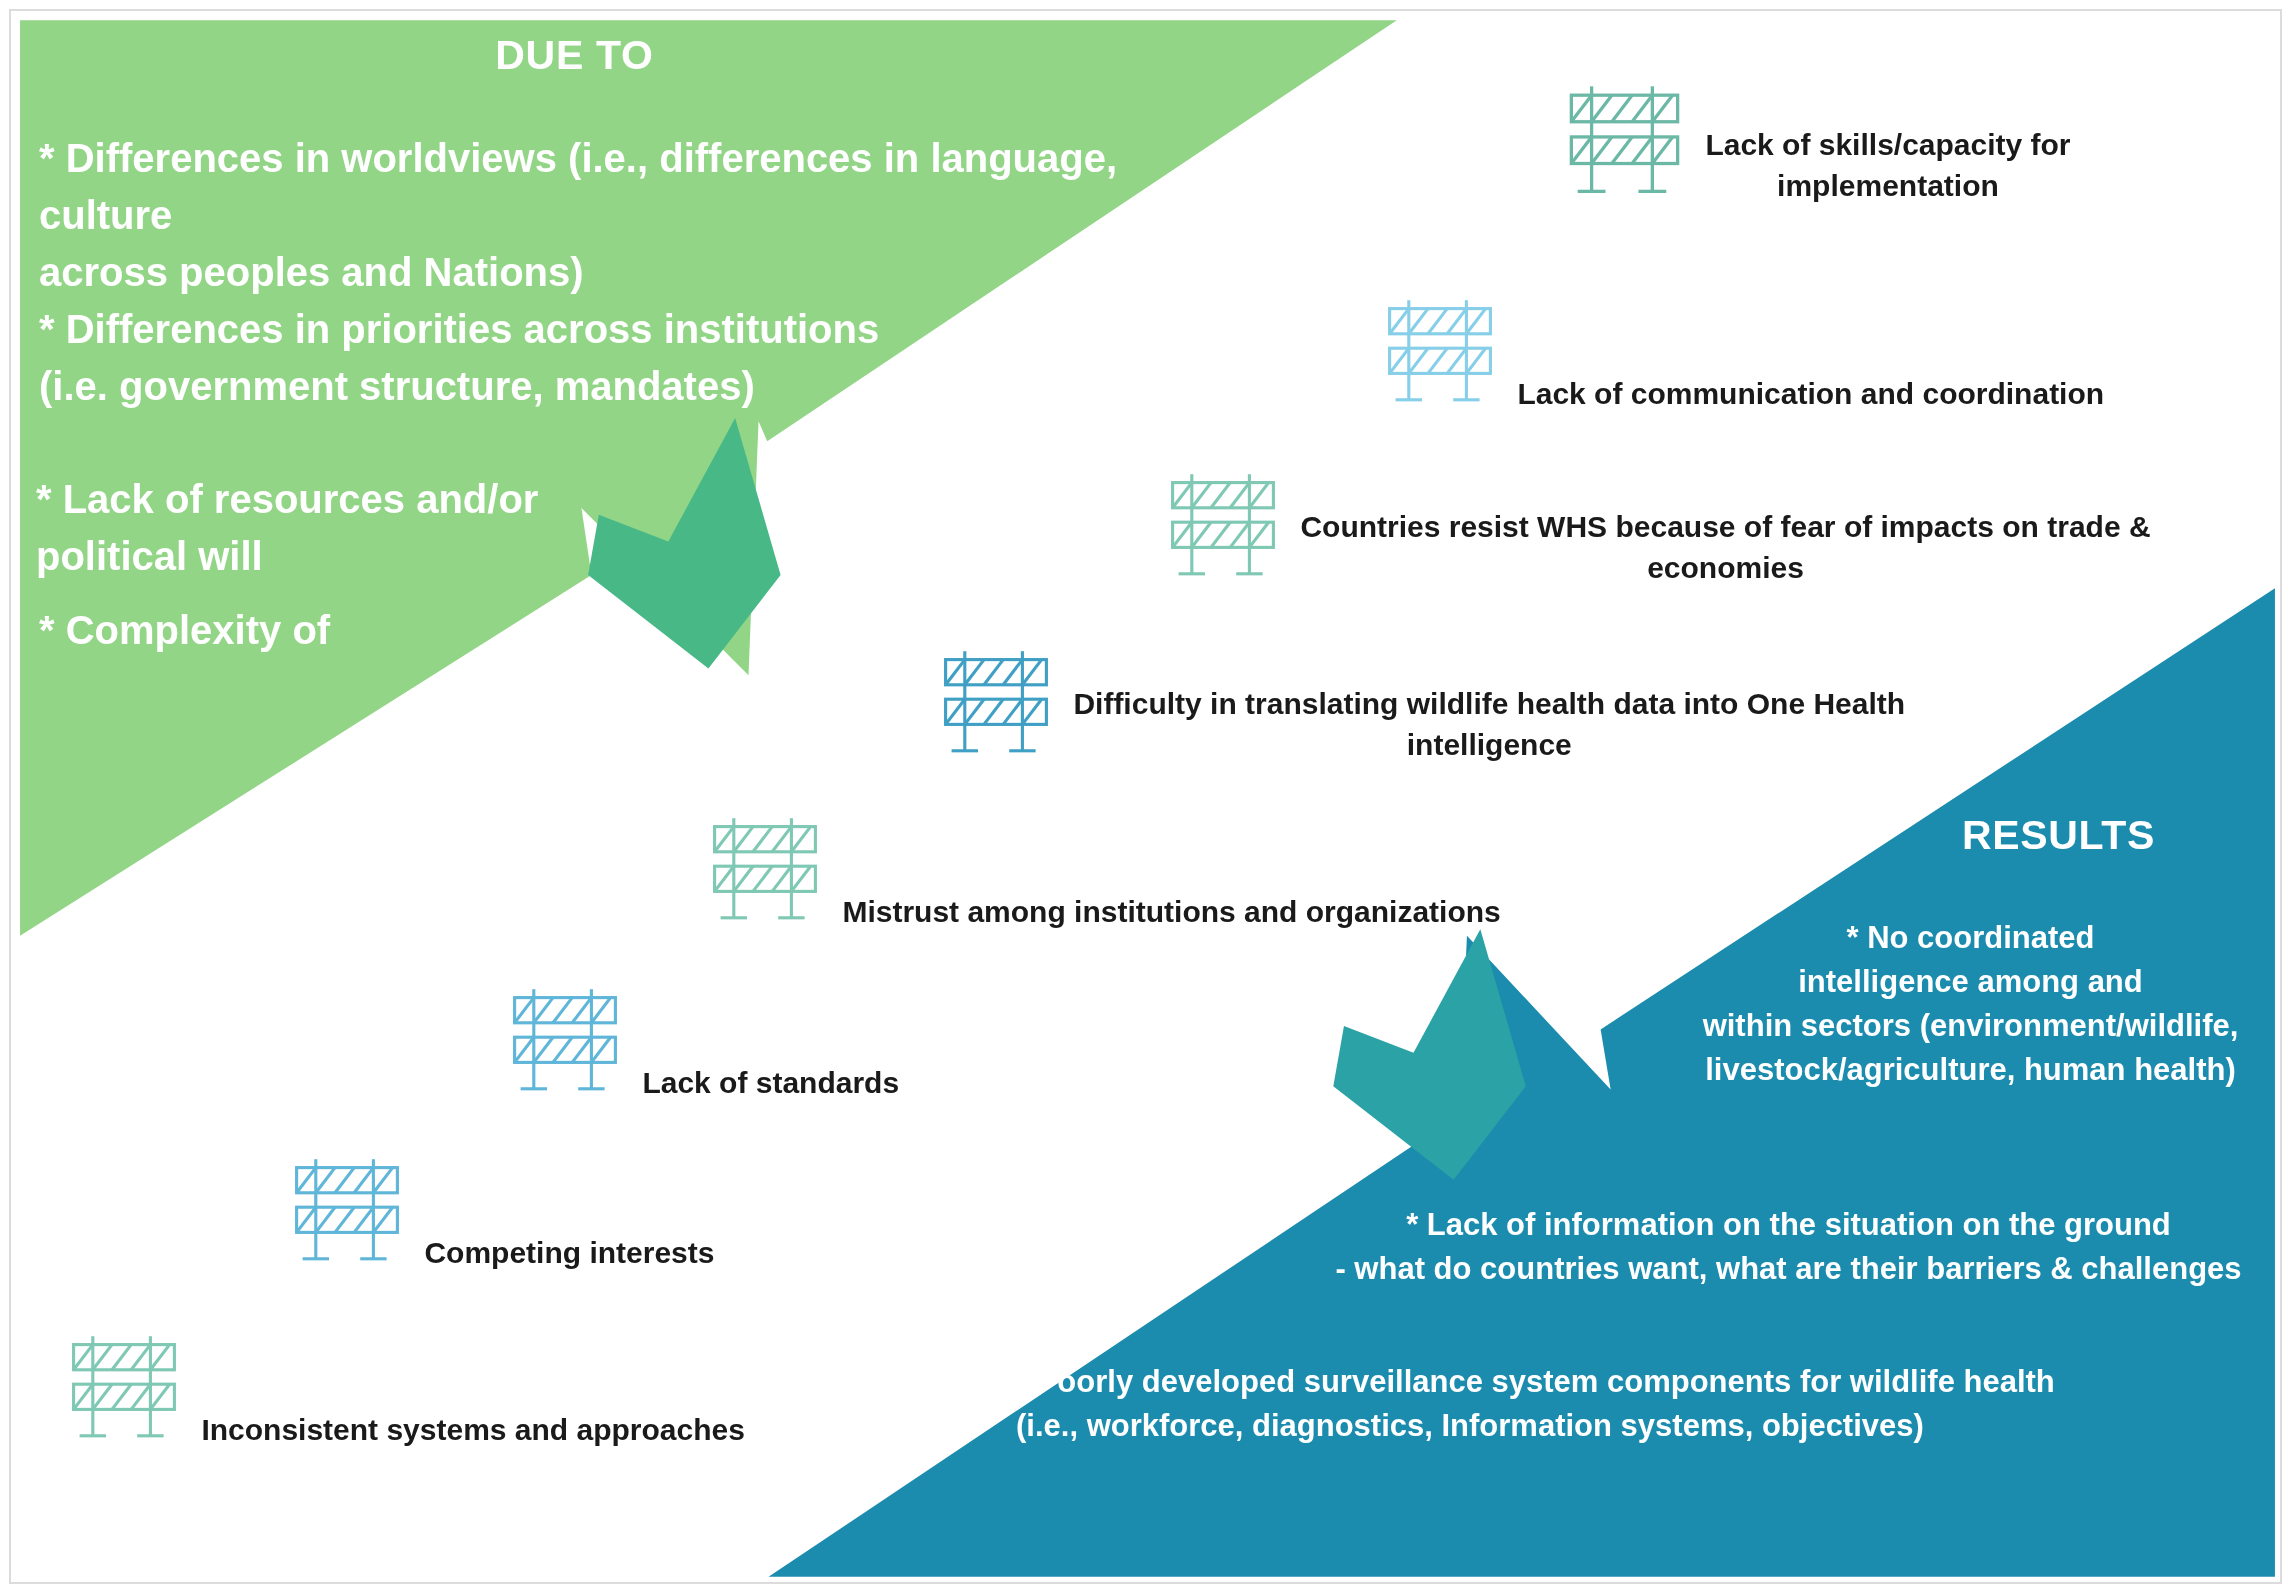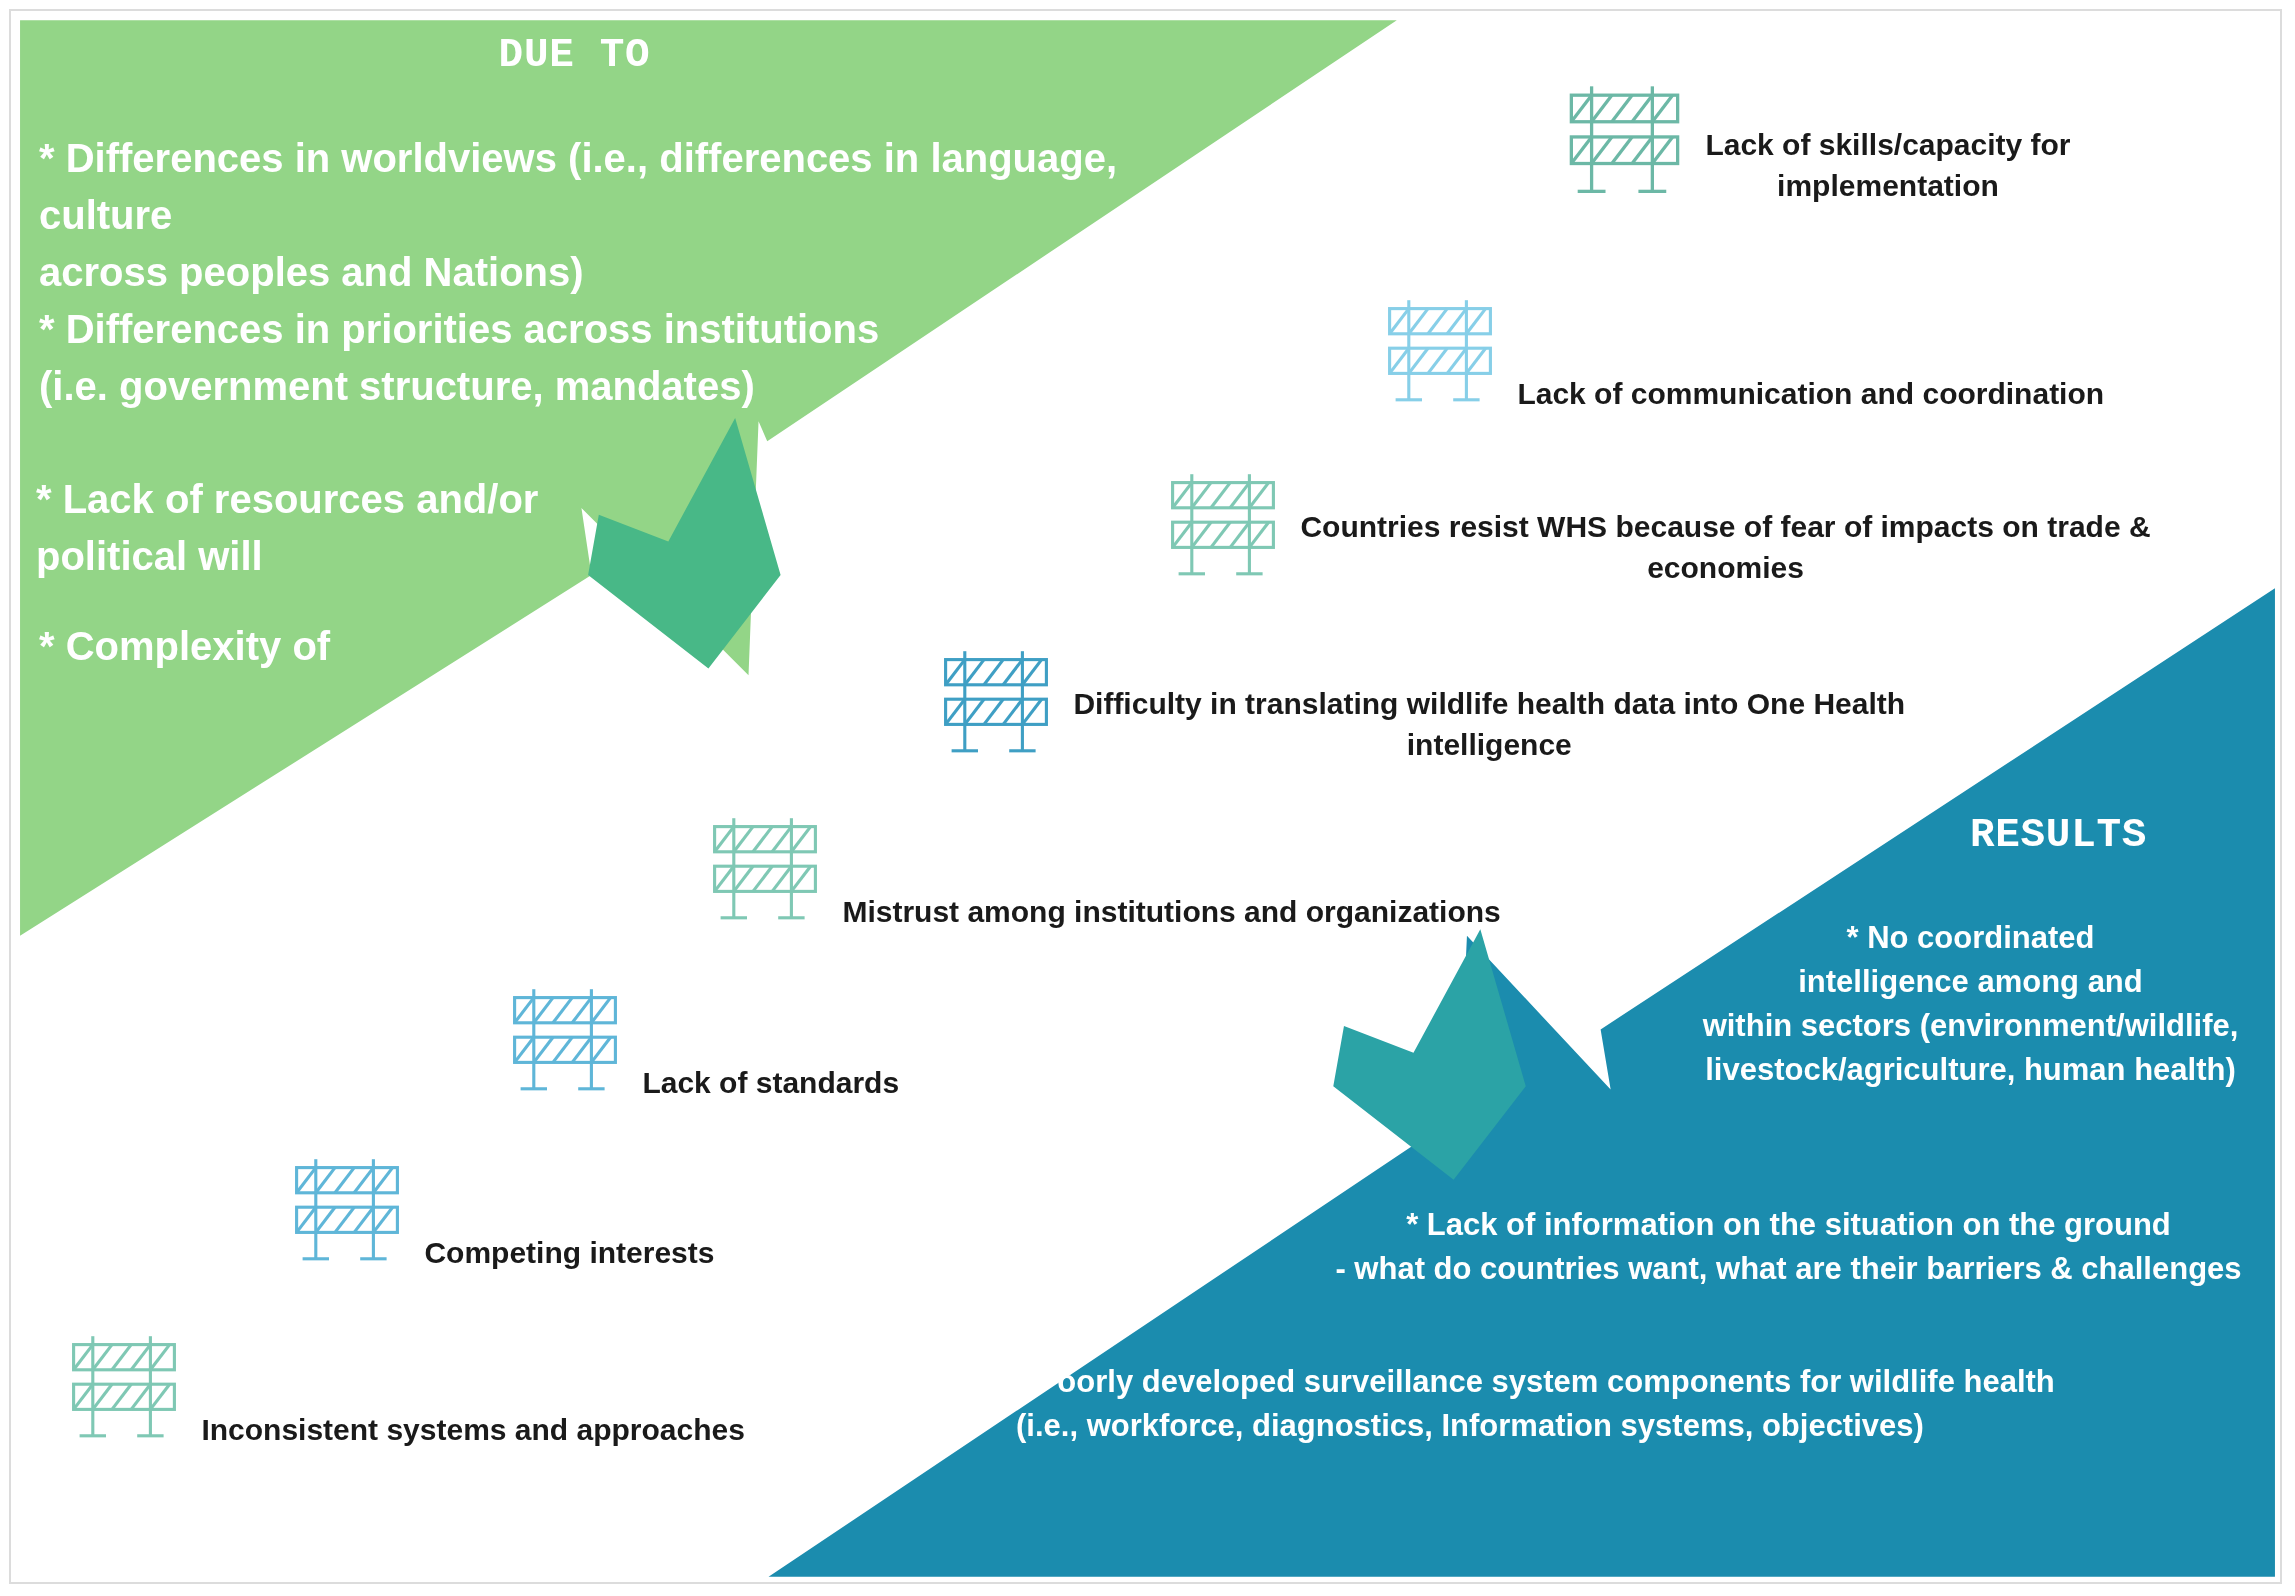--- a/index.html
+++ b/index.html
@@ -19,21 +19,20 @@
     pointer-events:none;
   }
   #shapes{position:absolute;left:0;top:0;width:2295px;height:1597px;}
 
   
   .hdr{
     position:absolute;
     color:#ffffff;
     font-weight:bold;
     letter-spacing:0.7px;
-    font-family:Liberation Mono, monospace;
   }
   #due-to-title{
     left:374px;top:32px;width:401px;
     text-align:center;
     font-size:41px;
   }
   #results-title{
     left:1858px;top:812px;width:401px;
     text-align:center;
     font-size:41px;
@@ -99,21 +98,21 @@
   <div class="greentext" style="left:39px;top:301px;width:936px;">
     <div>* Differences in priorities across institutions</div>
     <div>(i.e. government structure, mandates)</div>
   </div>
 
   <div class="greentext" style="left:36px;top:471px;width:735px;">
     <div>* Lack of resources and/or</div>
     <div>political will</div>
   </div>
 
-  <div class="greentext" style="left:39px;top:602px;width:602px;margin-top:16px;">
+  <div class="greentext" style="left:39px;top:602px;width:602px;">
     <div>* Complexity of</div>
   </div>
 
   <div id="results-title" class="hdr">RESULTS</div>
 
   <div class="bluetext" style="left:1668px;top:916px;width:605px;">
     <div>* No coordinated</div>
     <div>intelligence among and</div>
     <div>within sectors (environment/wildlife,</div>
     <div>livestock/agriculture, human health)</div>

